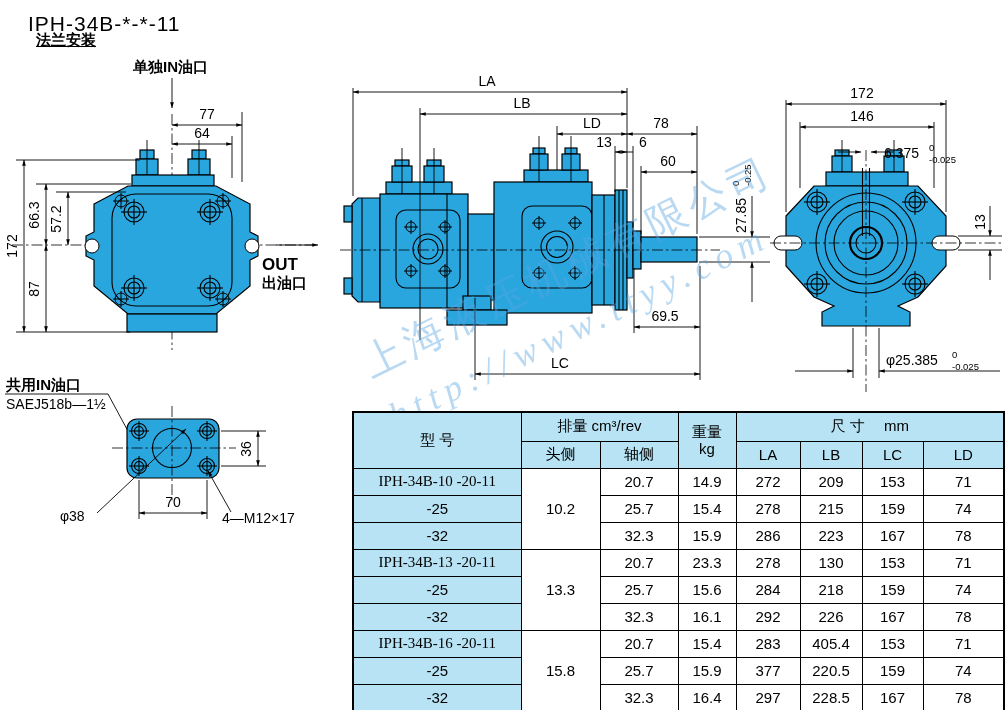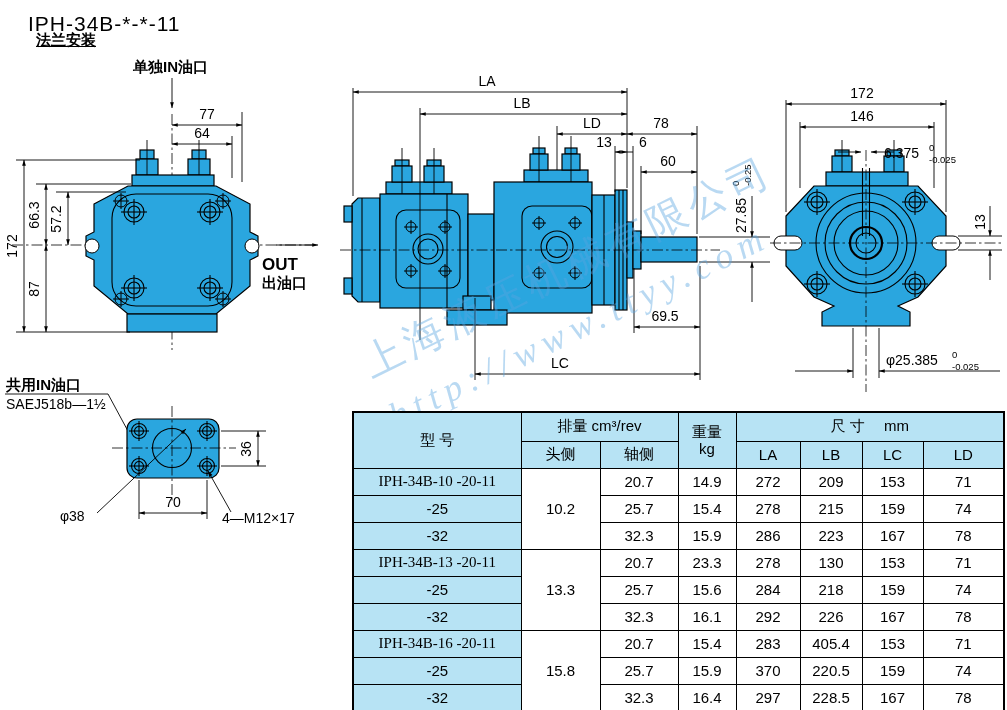--- a/index.html
+++ b/index.html
@@ -400,21 +400,21 @@
       <td>15.4</td>
       <td>283</td>
       <td>405.4</td>
       <td>153</td>
       <td>71</td>
     </tr>
     <tr>
       <td class="blue mr">-25</td>
       <td>25.7</td>
       <td>15.9</td>
-      <td>370</td>
+      <td>377</td>
       <td>220.5</td>
       <td>159</td>
       <td>74</td>
     </tr>
     <tr>
       <td class="blue mr">-32</td>
       <td>32.3</td>
       <td>16.4</td>
       <td>297</td>
       <td>228.5</td>

